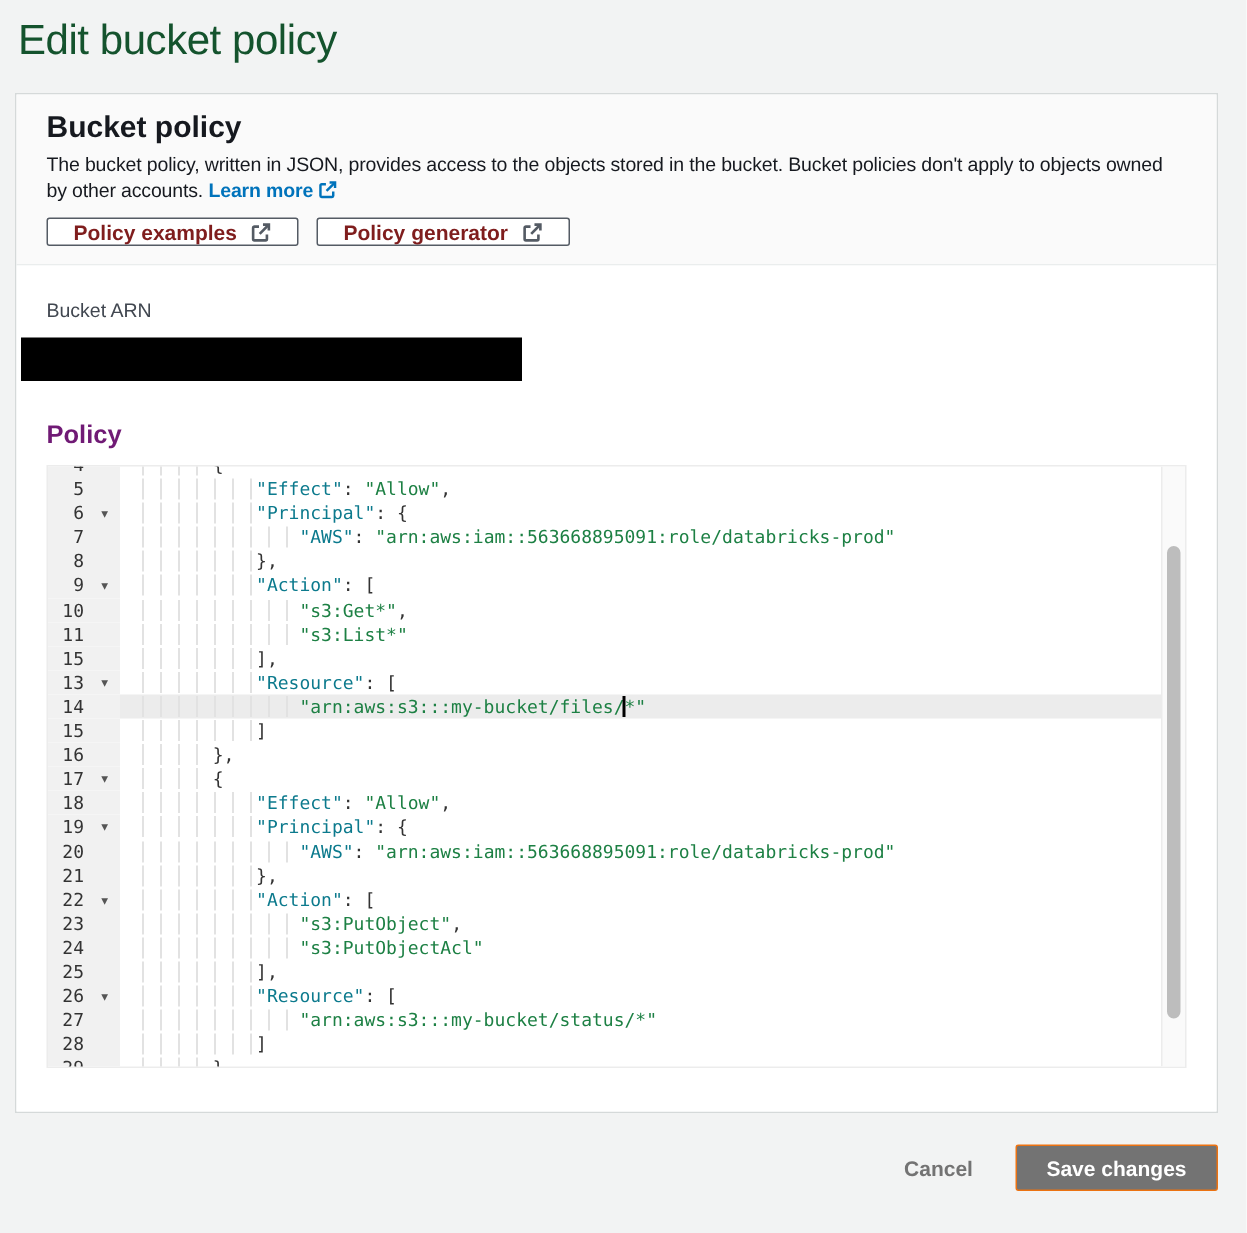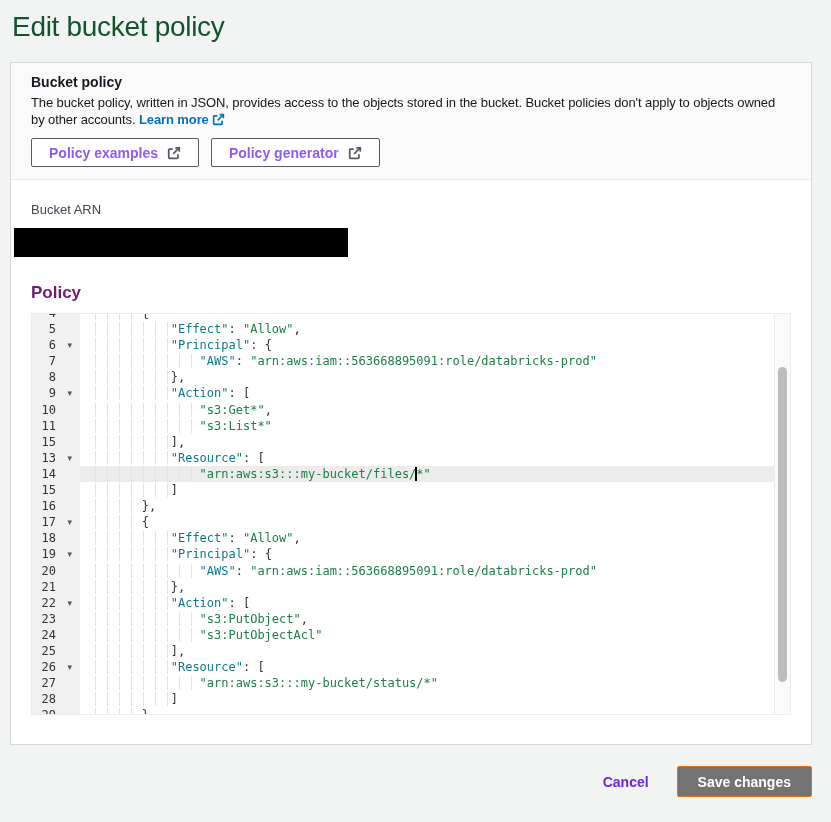--- a/index.html
+++ b/index.html
@@ -14,33 +14,33 @@
     font-size:28px; font-weight:400; letter-spacing:-0.3px; color:#14532d;
     line-height:35px;
   }
   .card {
     margin:18px 19px 0 10px; background:#fff;
     border:1px solid #d5d9d9;
   }
   .card-header {
     background:#fafafa; padding:11px 20px 12px; border-bottom:1px solid #eaeded;
   }
-  .card-title { margin:0 0 5px; font-size:14px; font-weight:700; color:#16191f; }
+  .card-title { margin:0 0 5px; font-size:20px; font-weight:700; color:#16191f; }
   .card-desc {
     font-size:13px; line-height:16.5px; letter-spacing:-0.1px;
     color:#16191f; max-width:760px;
   }
   .learn-more { color:#0073bb; font-weight:700; text-decoration:none; cursor:pointer; white-space:nowrap; }
   .ext-icon { vertical-align:-2px; margin-left:3px; }
   .btn-row { margin-top:10px; display:flex; gap:12px; }
   .btn-secondary {
     display:inline-flex; align-items:center; gap:9px;
     background:#fff; border:1px solid #545b64; border-radius:2px;
-    padding:4px 17px; height:29px;
-    font-family:inherit; font-size:14px; font-weight:700; color:#8b5cf6;
+    padding:4px 17px; height:19px;
+    font-family:inherit; font-size:14px; font-weight:700; color:#7f1d1d;
     cursor:pointer;
   }
   .card-body { padding:22px 20px 29px; background:#fff; }
   .arn-label { font-size:13px; line-height:15px; color:#414750; }
   .redacted { width:334px; height:29px; background:#000; margin:11px 0 0 -17px; }
   .policy-label { font-size:17px; font-weight:700; color:#701a75; margin-top:26px; line-height:20px; }
 
   
   .editor {
     position:relative; margin-top:10px; width:760px; height:402px;
@@ -74,21 +74,21 @@
     background:#bdbdbd; border-radius:5px;
   }
 
   
   .actions {
     display:flex; justify-content:flex-end; align-items:center;
     margin:21px 19px 0 0;
   }
   .btn-cancel {
     background:none; border:none; padding:6px 2px; margin-right:26px;
-    font-family:inherit; font-size:14px; font-weight:700; color:#6d28d9; cursor:pointer;
+    font-family:inherit; font-size:14px; font-weight:700; color:#737373; cursor:pointer;
   }
   .btn-save {
     background:#737373; border:1px solid #ec7211; border-radius:2px;
     padding:6px 20px; height:31px;
     font-family:inherit; font-size:14px; font-weight:700; color:#fff; cursor:pointer;
   }
 </style>
 </head>
 <body>
 

